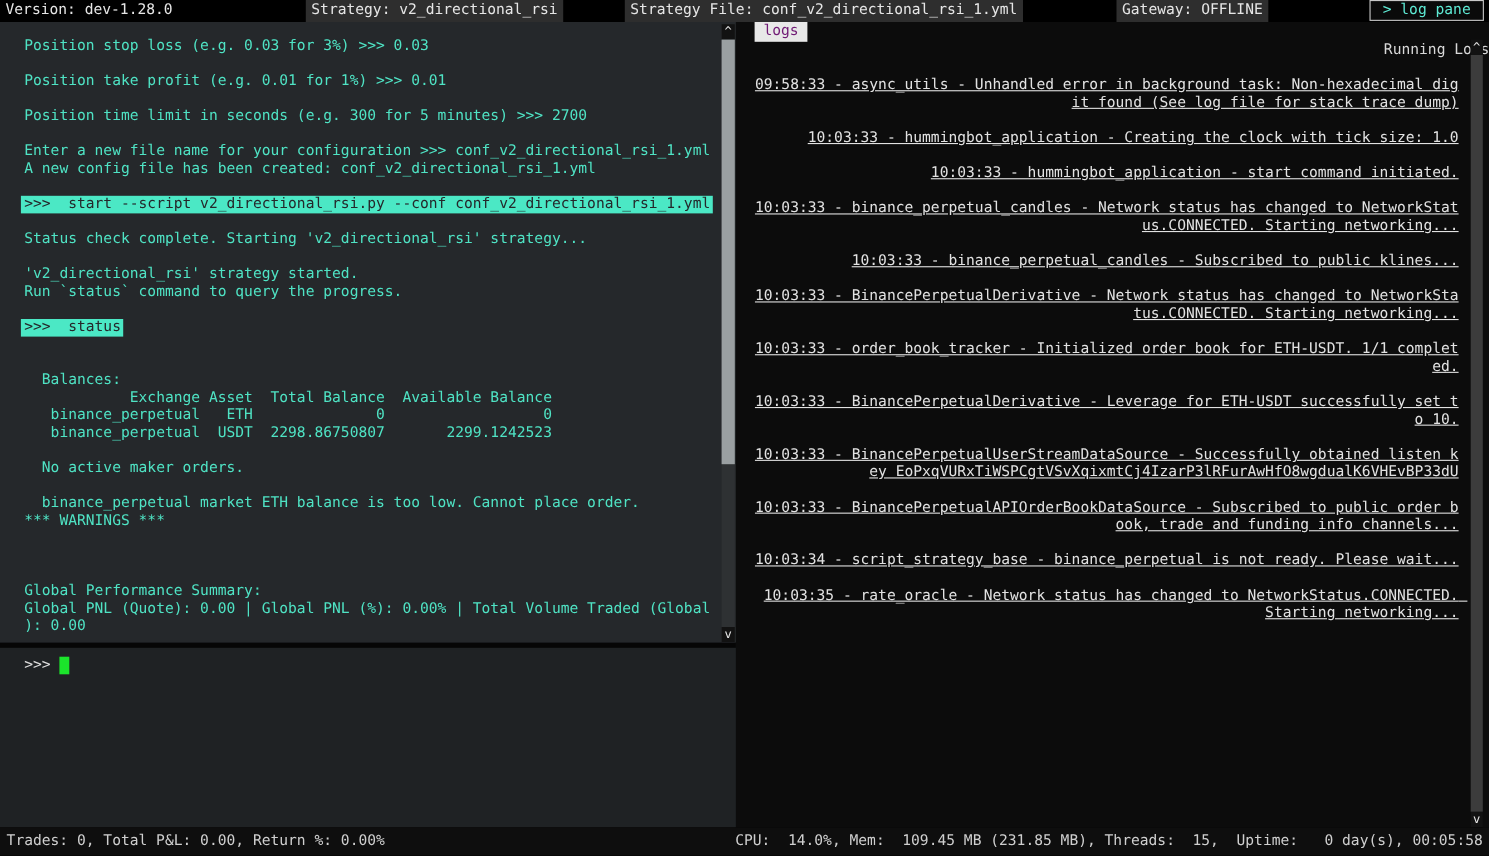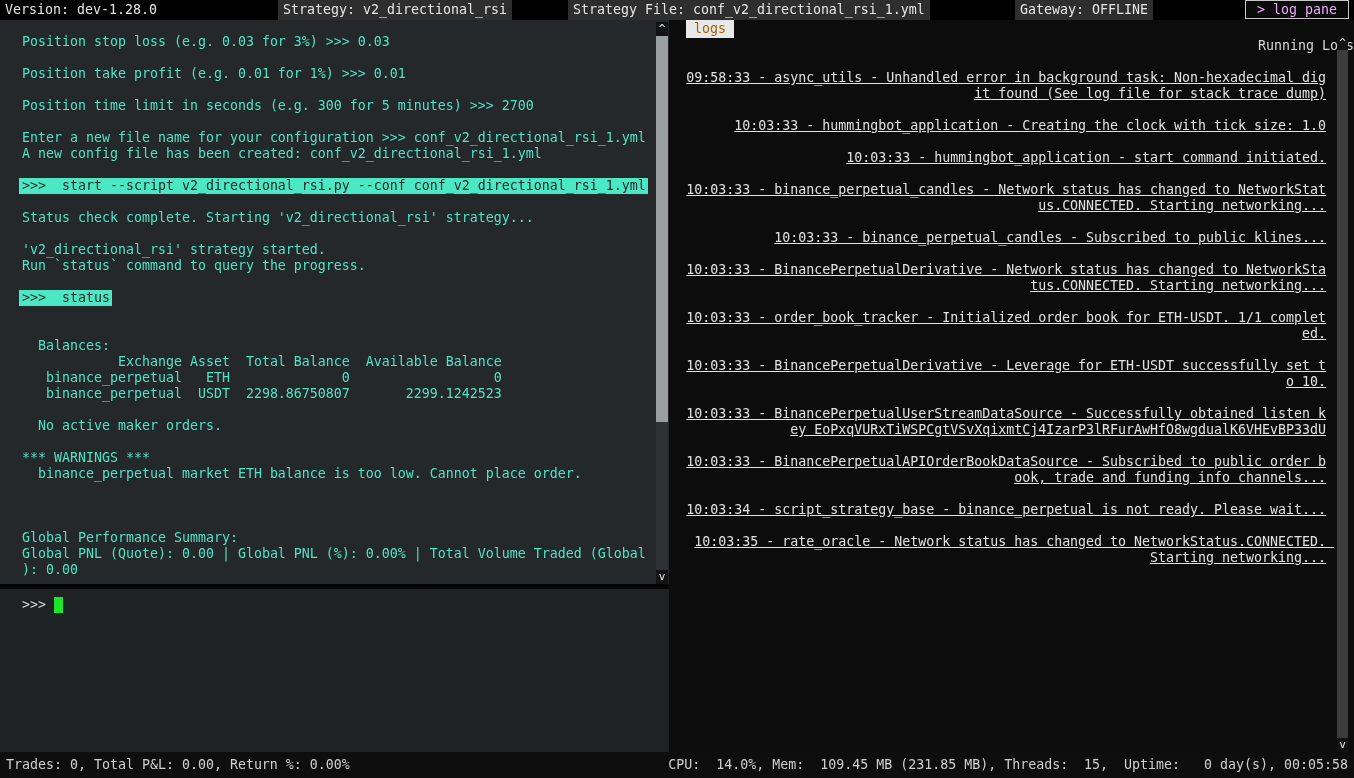--- a/index.html
+++ b/index.html
@@ -9,21 +9,21 @@
   .app { width:1354px; height:778px; display:flex; flex-direction:column; background:#000; }
 
   
   .topbar { position:relative; height:20px; background:#000; color:#e6e6e6; flex:0 0 20px; }
   .topbar .tb { position:absolute; top:0; height:32px; line-height:20px; white-space:pre; }
   .tb-version { left:5px; }
   .tb-strategy { left:278px; background:#2e2e2e; padding:0 5px; }
   .tb-file { left:568px; background:#2e2e2e; padding:0 5px; }
   .tb-gateway { left:1015px; background:#2e2e2e; padding:0 5px; }
   .tb-logpane { position:absolute; right:5px; top:0px; height:19px; line-height:17px;
-    background:#0a0a0a; color:#f0abfc; border:1px solid #c8c8c8; padding:0 11px;
+    background:#0a0a0a; color:#5eead4; border:1px solid #c8c8c8; padding:0 11px;
     white-space:pre; cursor:pointer; }
 
   
   .main { flex:1 1 auto; display:flex; height:732px; }
 
   
   .left-pane { width:669px; flex:0 0 669px; display:flex; flex-direction:column; background:#25282b; }
   .output-area { position:relative; height:564px; flex:0 0 564px; background:#25282b; overflow:hidden; }
   .output-lines { padding:14px 0 0 22px; color:#4fe3c4; }
   .tline { height:16px; white-space:pre; }
@@ -40,21 +40,21 @@
   .lscroll { position:absolute; top:2px; right:1px; width:12px; height:562px; background:#2e3133; }
   .scroll-arrow { display:block; width:12px; height:14px; line-height:14px; text-align:center;
                   color:#e8e8e8; background:#121212; font-size:11px; cursor:pointer; }
   .lscroll .up { position:absolute; top:0; left:0; }
   .lscroll .down { position:absolute; bottom:0; left:0; }
   .lthumb { position:absolute; top:14px; left:0; width:12px; height:386px; background:#9aa0a2; cursor:pointer; }
 
   
   .log-pane { position:relative; flex:1 1 auto; background:#0c0c0c; color:#e2e2e2; overflow:hidden; }
   .logs-tab { position:absolute; top:0; left:17px; height:18px; line-height:18px;
-              background:#e8e8e8; color:#a16207; padding:0 8px; cursor:pointer; }
+              background:#e8e8e8; color:#701a75; padding:0 8px; cursor:pointer; }
   .log-content { padding:18px 0 0 15px;text-align:right; }
   .log-title { height:16px; white-space:pre; color:#d8d8d8; }
   .log-entries { margin-top:16px;text-decoration:underline; }
   .logentry { width:642px; white-space:pre-wrap; word-break:break-all; margin-bottom:16px; }
 
   
   .rscroll { position:absolute; top:16px; right:6px; width:11px; height:716px; background:#0c0c0c; }
   .rtrack { position:absolute; top:14px; left:0; width:11px; height:688px; background:#3c3c3c; }
   .rscroll .up { position:absolute; top:0; left:0; width:11px; }
   .rscroll .down { position:absolute; bottom:0; left:0; width:11px; }
@@ -101,22 +101,22 @@
             <div class="tline"><span class="hlspan">&gt;&gt;&gt;  status</span></div>
             <div class="tline">&nbsp;</div>
             <div class="tline">&nbsp;</div>
             <div class="tline">  Balances:</div>
             <div class="tline">            Exchange Asset  Total Balance  Available Balance</div>
             <div class="tline">   binance_perpetual   ETH              0                  0</div>
             <div class="tline">   binance_perpetual  USDT  2298.86750807       2299.1242523</div>
             <div class="tline">&nbsp;</div>
             <div class="tline">  No active maker orders.</div>
             <div class="tline">&nbsp;</div>
+            <div class="tline">  binance_perpetual market ETH balance is too low. Cannot place order.</div>
             <div class="tline">*** WARNINGS ***</div>
-            <div class="tline">  binance_perpetual market ETH balance is too low. Cannot place order.</div>
             <div class="tline">&nbsp;</div>
             <div class="tline">&nbsp;</div>
             <div class="tline">&nbsp;</div>
             <div class="tline">Global Performance Summary:</div>
             <div class="tline">Global PNL (Quote): 0.00 | Global PNL (%): 0.00% | Total Volume Traded (Global</div>
             <div class="tline">): 0.00</div>
           </div>
         <div class="lscroll">
           <span class="scroll-arrow up">^</span>
           <span class="lthumb"></span>

